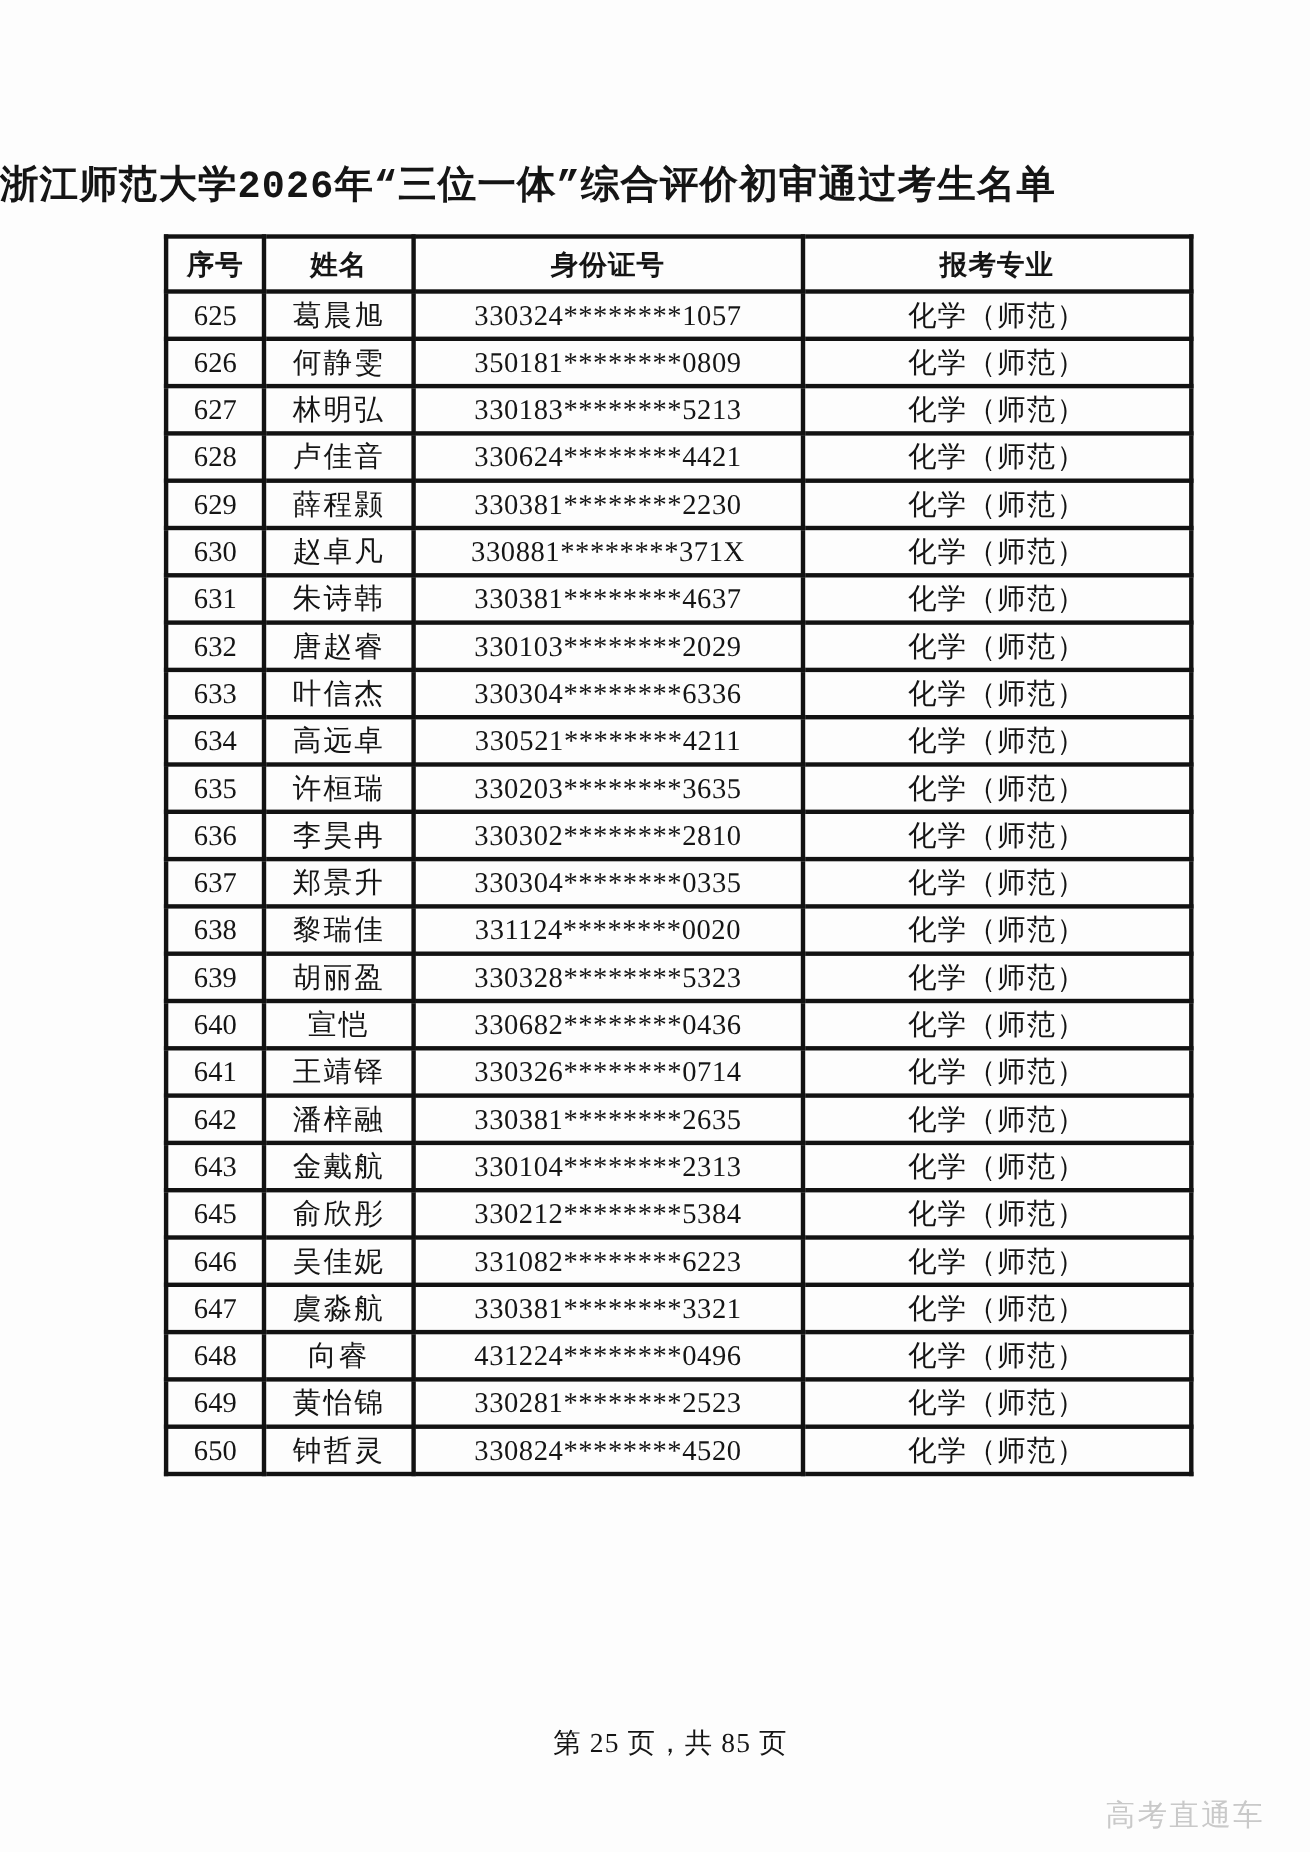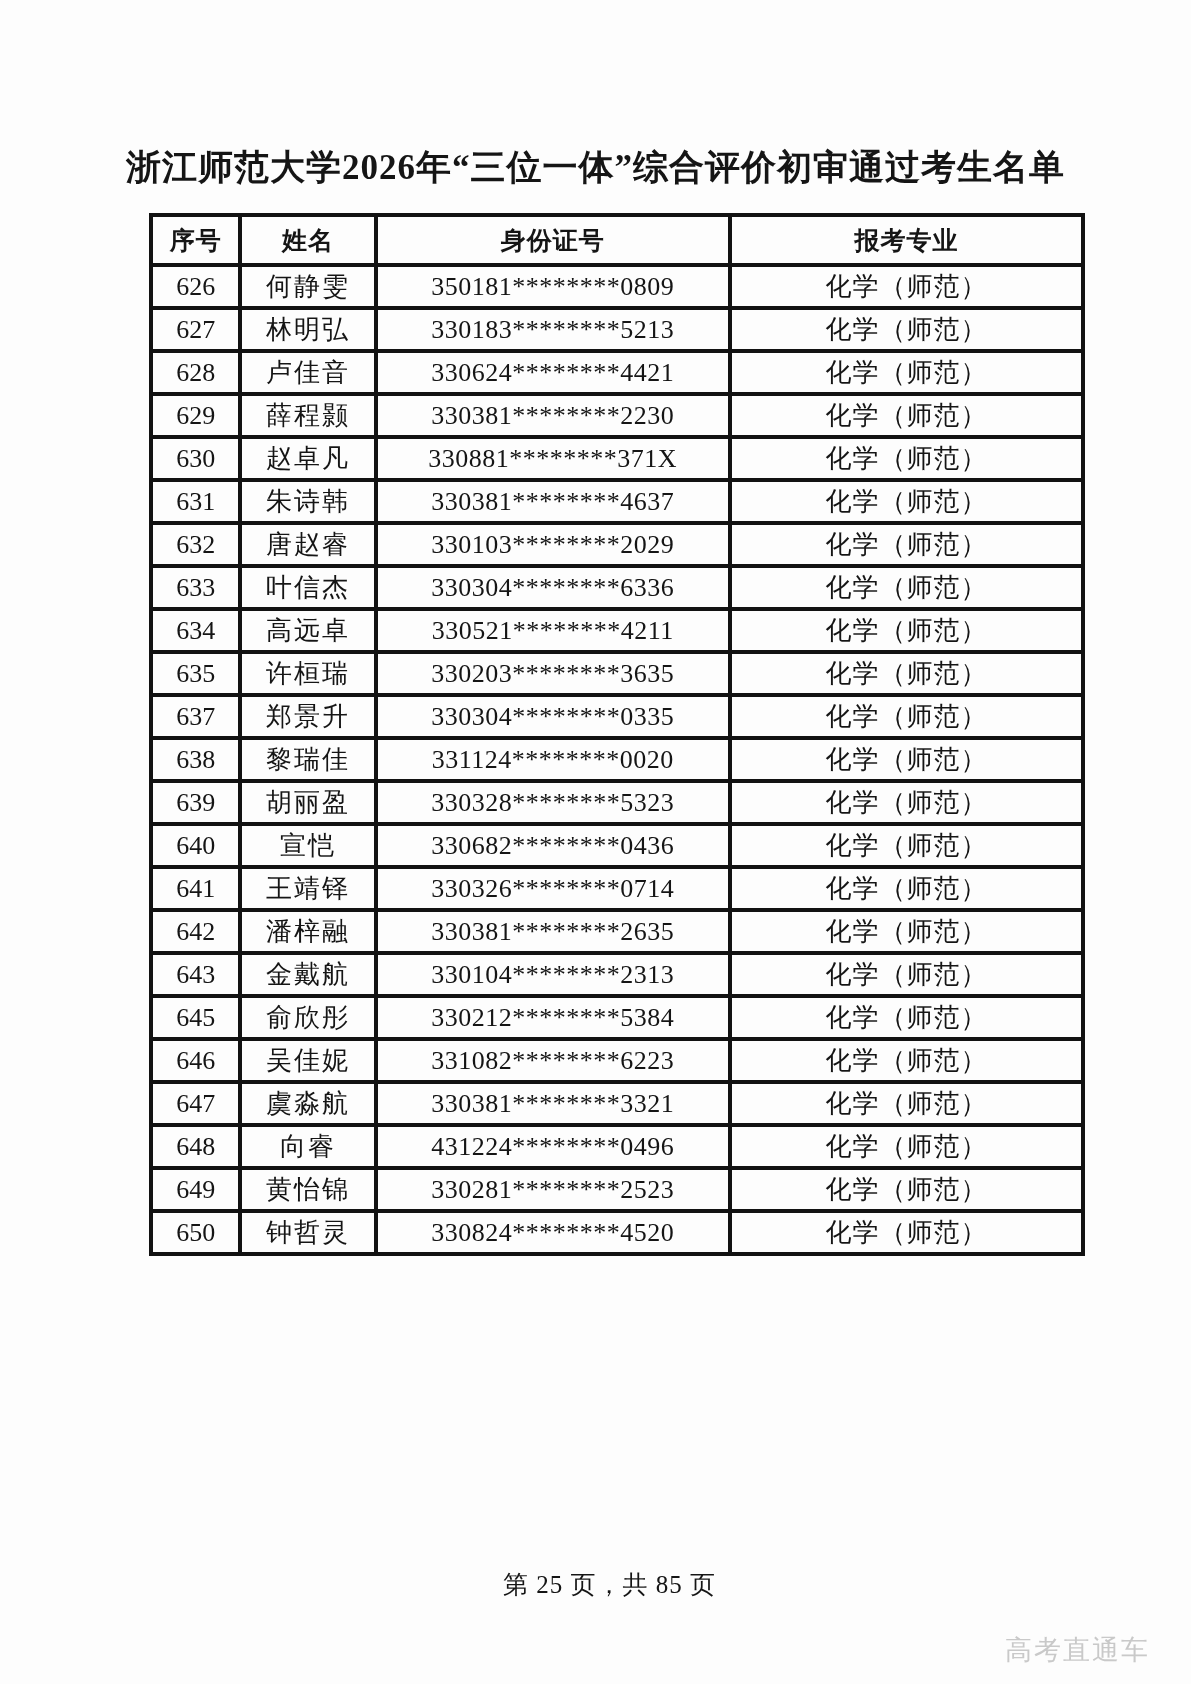--- a/index.html
+++ b/index.html
@@ -15,25 +15,24 @@
     position:relative;
     background:var(--page-bg);
     font-family:"Liberation Serif","DejaVu Serif",serif;
     color:var(--text-color);
     overflow:hidden;
   }
   .doc-title{
     position:absolute;
     top:144px;left:0;
     width:100%;
-    text-align:center;
     font-size:35px;
     font-weight:bold;
     letter-spacing:1px;
-    font-family:Liberation Serif, serif;
+    font-family:Liberation Mono, monospace;
   }
   .table-wrap{
     position:absolute;
     left:149px;top:213px;
     width:936px;
   }
   table.students{
     width:100%;
     border-collapse:collapse;
     table-layout:fixed;
@@ -104,20 +103,26 @@
     </colgroup>
     <thead>
       <tr>
         <th>序号</th>
         <th>姓名</th>
         <th>身份证号</th>
         <th>报考专业</th>
       </tr>
     </thead>
     <tbody>
+  <tr>
+    <td class="c-no">625</td>
+    <td class="c-name">葛晨旭</td>
+    <td class="c-id">330324********1057</td>
+    <td class="c-major">化学（师范）</td>
+  </tr>
 
   <tr>
     <td class="c-no">626</td>
     <td class="c-name">何静雯</td>
     <td class="c-id">350181********0809</td>
     <td class="c-major">化学（师范）</td>
   </tr>
 
   <tr>
     <td class="c-no">627</td>
@@ -175,20 +180,26 @@
     <td class="c-major">化学（师范）</td>
   </tr>
 
   <tr>
     <td class="c-no">635</td>
     <td class="c-name">许桓瑞</td>
     <td class="c-id">330203********3635</td>
     <td class="c-major">化学（师范）</td>
   </tr>
 
+  <tr>
+    <td class="c-no">636</td>
+    <td class="c-name">李昊冉</td>
+    <td class="c-id">330302********2810</td>
+    <td class="c-major">化学（师范）</td>
+  </tr>
 
   <tr>
     <td class="c-no">637</td>
     <td class="c-name">郑景升</td>
     <td class="c-id">330304********0335</td>
     <td class="c-major">化学（师范）</td>
   </tr>
 
   <tr>
     <td class="c-no">638</td>

